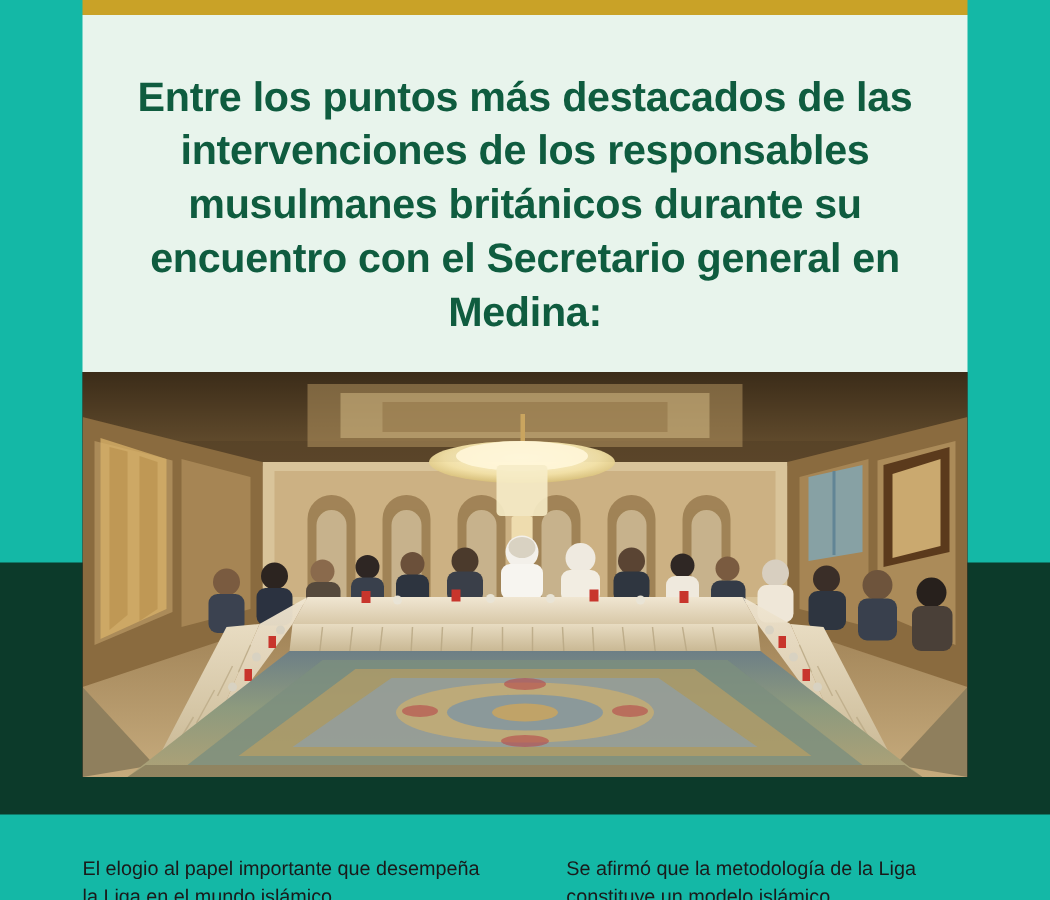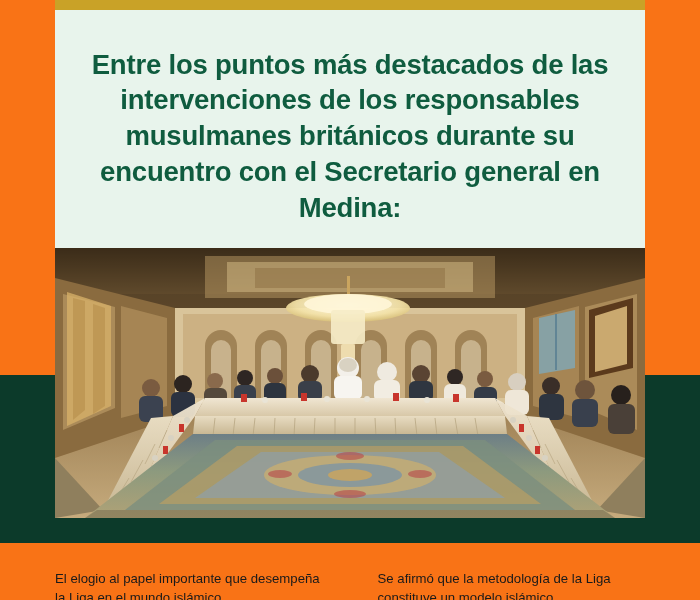--- a/index.html
+++ b/index.html
@@ -10,21 +10,21 @@
     width: 700px;
     height: 600px;
     overflow: hidden;
     background: #ffffff;
     font-family: "Liberation Sans", sans-serif;
   }
   .poster {
     position: relative;
     width: 700px;
     height: 600px;
-    background: #f97316;
+    background: #14b8a6;
     overflow: hidden;
   }
   
   .top-bar {
     position: absolute;
     left: 55px;
     top: 0;
     width: 590px;
     height: 10px;
     background: #c9a227;

